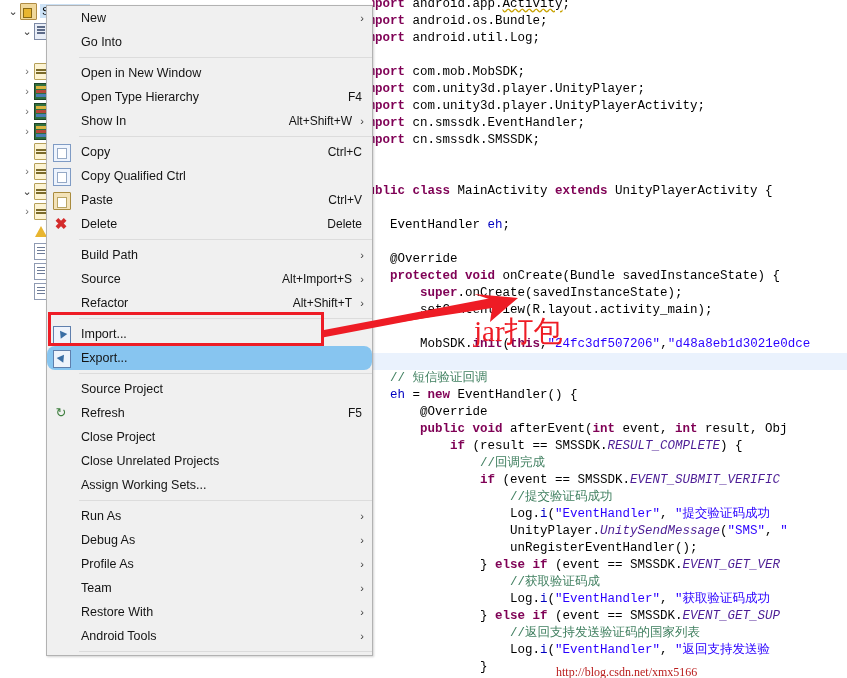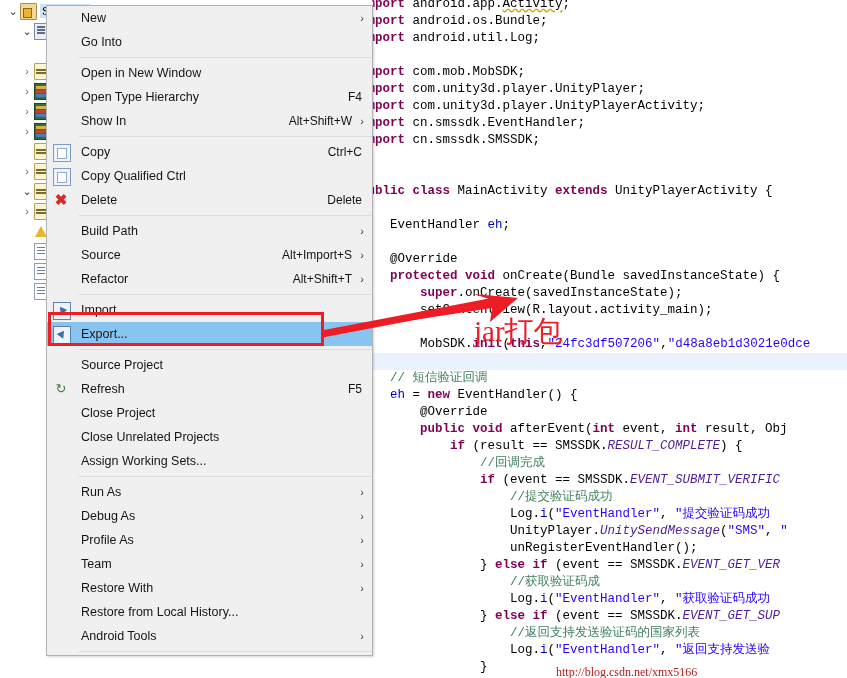--- a/index.html
+++ b/index.html
@@ -40,21 +40,21 @@
   .cmt{color:#3f7f5f;}
   .fld{color:#0000c0;}
   .stat{color:#4c1d95;font-style:italic;}
   .ann{color:#000000;font-family:Liberation Mono, monospace;}
   .err{text-decoration:underline wavy #c8a200;}
 
   
   #menu{position:absolute;left:46px;top:5px;width:325px;background:#f0f0f0;
         border:1px solid #b2b2b2;box-shadow:1px 1px 2px rgba(0,0,0,.18);}
   .mitem{position:relative;height:24px;display:flex;align-items:center;cursor:default;}
-  .mitem.sel{background:#87c5f0;}
+  .mitem.sel{background:#87c5f0;border-radius:8px;}
   .micon{position:absolute;left:6px;top:4px;width:16px;height:16px;}
   .mlabel{margin-left:34px;font-size:12.5px;color:#141414;
           font-family:"Liberation Sans",sans-serif;}
   .maccel{position:absolute;right:22px;font-size:12px;color:#141414;}
   .maccel.wide{right:20px;}
   .marrow{position:absolute;right:8px;font-size:11px;color:#3c3c3c;}
   .msep{height:1px;background:#dcdcdc;margin:3px 0 3px 32px;}
 
   
   .mi-copy{background:#eef4fd;border:1px solid #7f9bc4;}
@@ -229,20 +229,25 @@
     <div class="mitem">
       <span class="micon mi-copy"></span>
       <span class="mlabel">Copy</span>
       <span class="maccel" style="right: 10px;">Ctrl+C</span>
     </div>
     <div class="mitem">
       <span class="micon mi-copy"></span>
       <span class="mlabel">Copy Qualified Ctrl</span>
     </div>
     <div class="mitem">
+      <span class="micon mi-paste"></span>
+      <span class="mlabel">Paste</span>
+      <span class="maccel" style="right: 10px;">Ctrl+V</span>
+    </div>
+    <div class="mitem">
       <span class="micon mi-delete">✖</span>
       <span class="mlabel">Delete</span>
       <span class="maccel" style="right: 10px;">Delete</span>
     </div>
     <div class="msep"></div>
     <div class="mitem">
       <span class="mlabel">Build Path</span>
       <span class="marrow">›</span>
     </div>
     <div class="mitem">
@@ -295,23 +300,20 @@
       <span class="mlabel">Profile As</span>
       <span class="marrow">›</span>
     </div>
     <div class="mitem">
       <span class="mlabel">Team</span>
       <span class="marrow">›</span>
     </div>
     <div class="mitem">
       <span class="mlabel">Restore With</span>
       <span class="marrow">›</span>
-    </div>
-    <div class="mitem">
-      <span class="mlabel">Restore from Local History...</span>
     </div>
     <div class="mitem">
       <span class="mlabel">Android Tools</span>
       <span class="marrow">›</span>
     </div>
     <div class="msep"></div>
   </div>
 
 <div id="overlay">
   <div id="redbox"></div>

